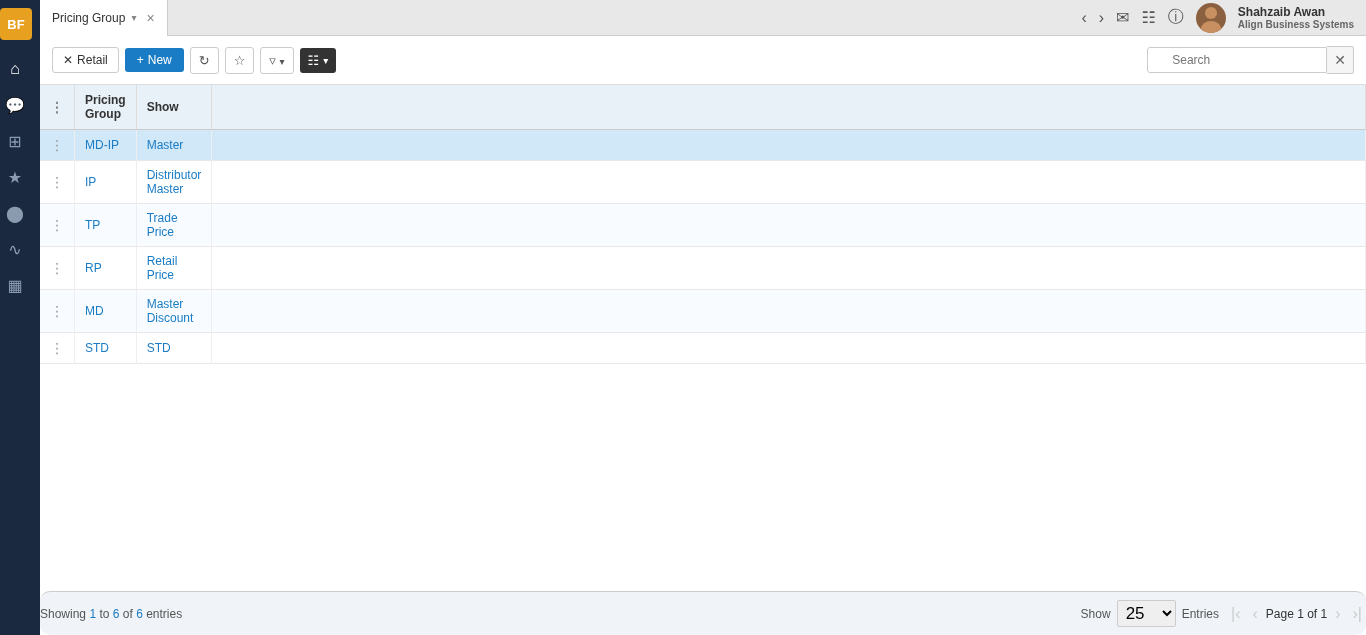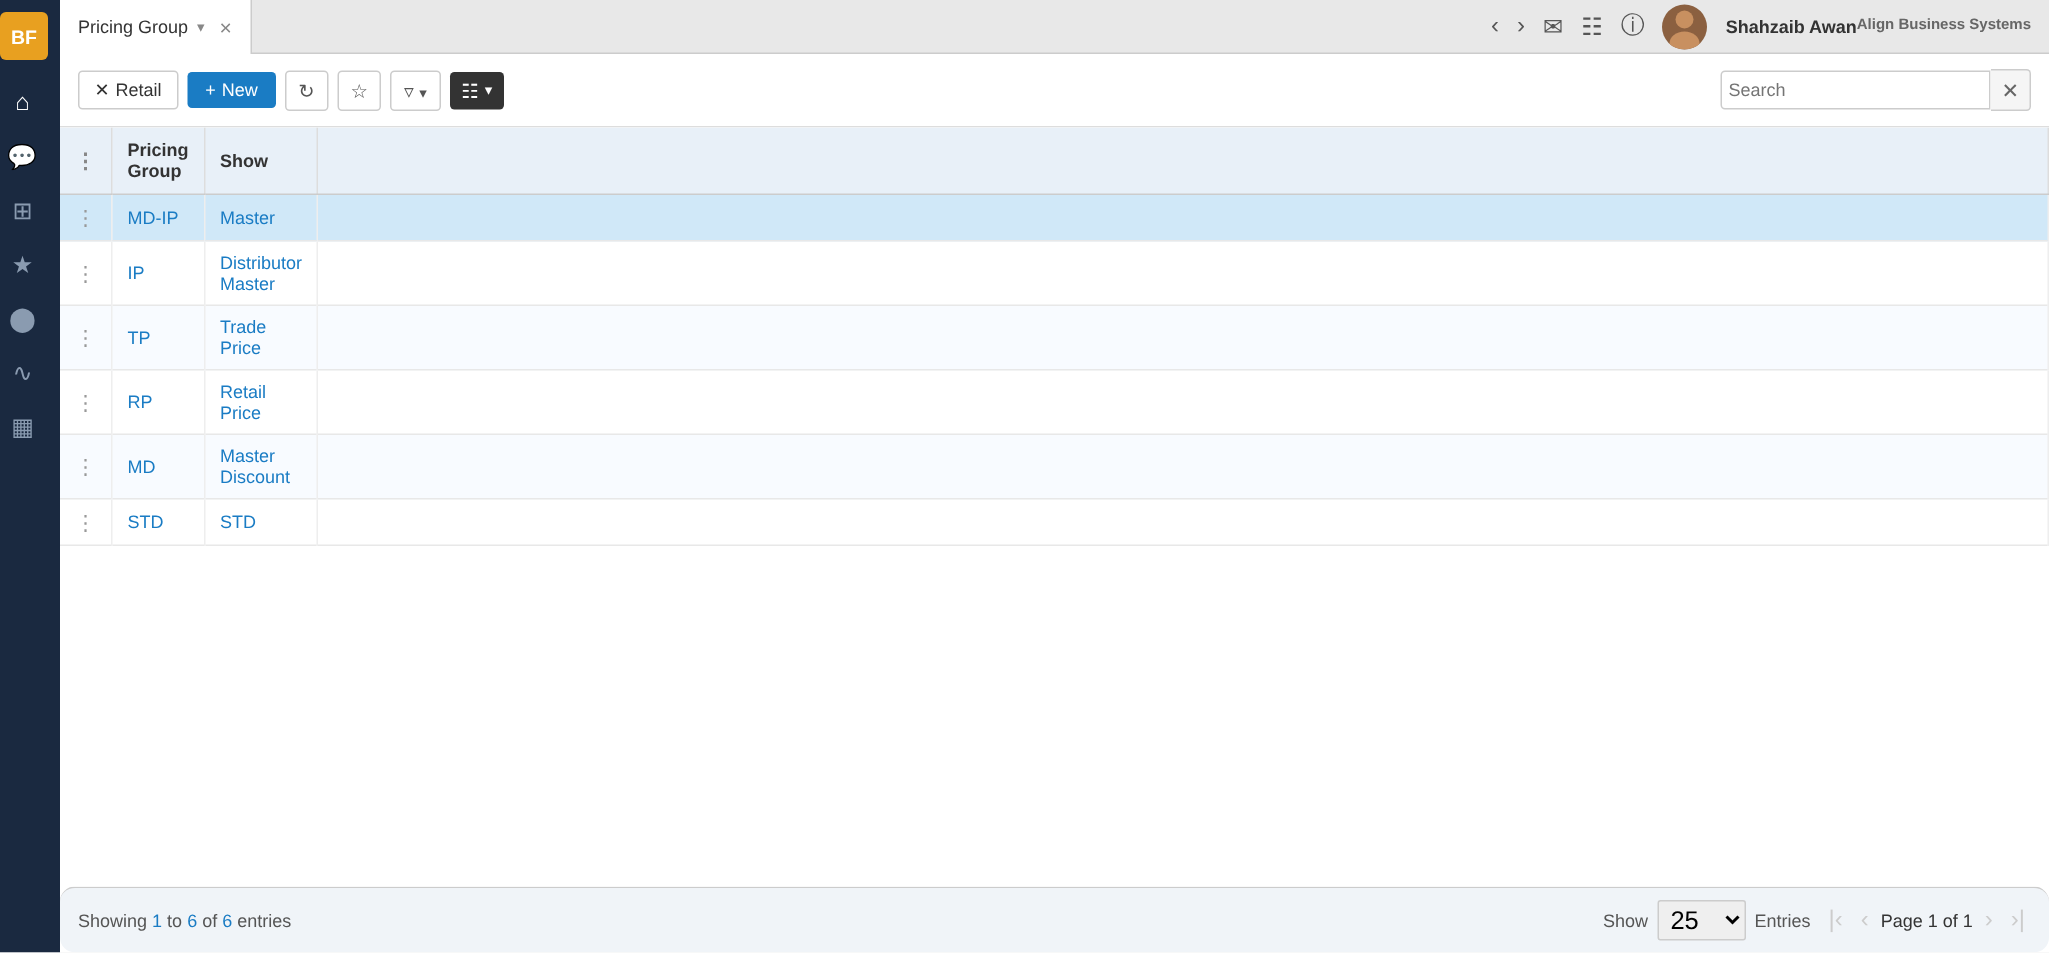--- a/index.html
+++ b/index.html
@@ -111,21 +111,21 @@
       height: 30px;
       border-radius: 50%;
       background: #8b6040;
       overflow: hidden;
       display: flex;
       align-items: center;
       justify-content: center;
     }
     .user-info {
       display: flex;
-      flex-direction: row;
+      flex-direction: column;
       font-size: 11px;
     }
     .user-name { font-weight: bold; color: #333; font-size: 12px; }
     .user-company { color: #666; font-size: 10px; font-weight: bold; }
 
     
     .toolbar {
       background: #fff;
       padding: 10px 12px;
       display: flex;
@@ -179,21 +179,21 @@
       color: #fff;
       font-size: 13px;
     }
     .search-box-wrapper {
       margin-left: auto;
       display: flex;
       align-items: center;
     }
     .search-input {
       border: 1px solid #ccc;
-      padding: 5px 4px;
+      padding: 5px 24px;
       font-size: 12px;
       width: 180px;
       border-radius: 3px 0 0 3px;
       outline: none;
     }
     .search-clear {
       border: 1px solid #ccc;
       border-left: none;
       padding: 5px 7px;
       background: #f5f5f5;
@@ -257,21 +257,21 @@
     .drag-handle {
       color: #999;
       font-size: 14px;
       cursor: grab;
     }
 
     
     .footer {
       background: #f0f4f8;
       border-top: 1px solid #ccc;
-      padding: 6px 12px;
+      padding: 6px 0;
       display: flex;
       align-items: center;
       font-size: 12px;
       color: #555;
       flex-shrink: 0;
       height: 44px;
       border-radius: 10px;
     }
     .footer-info { flex: 1; }
     .footer-show {

